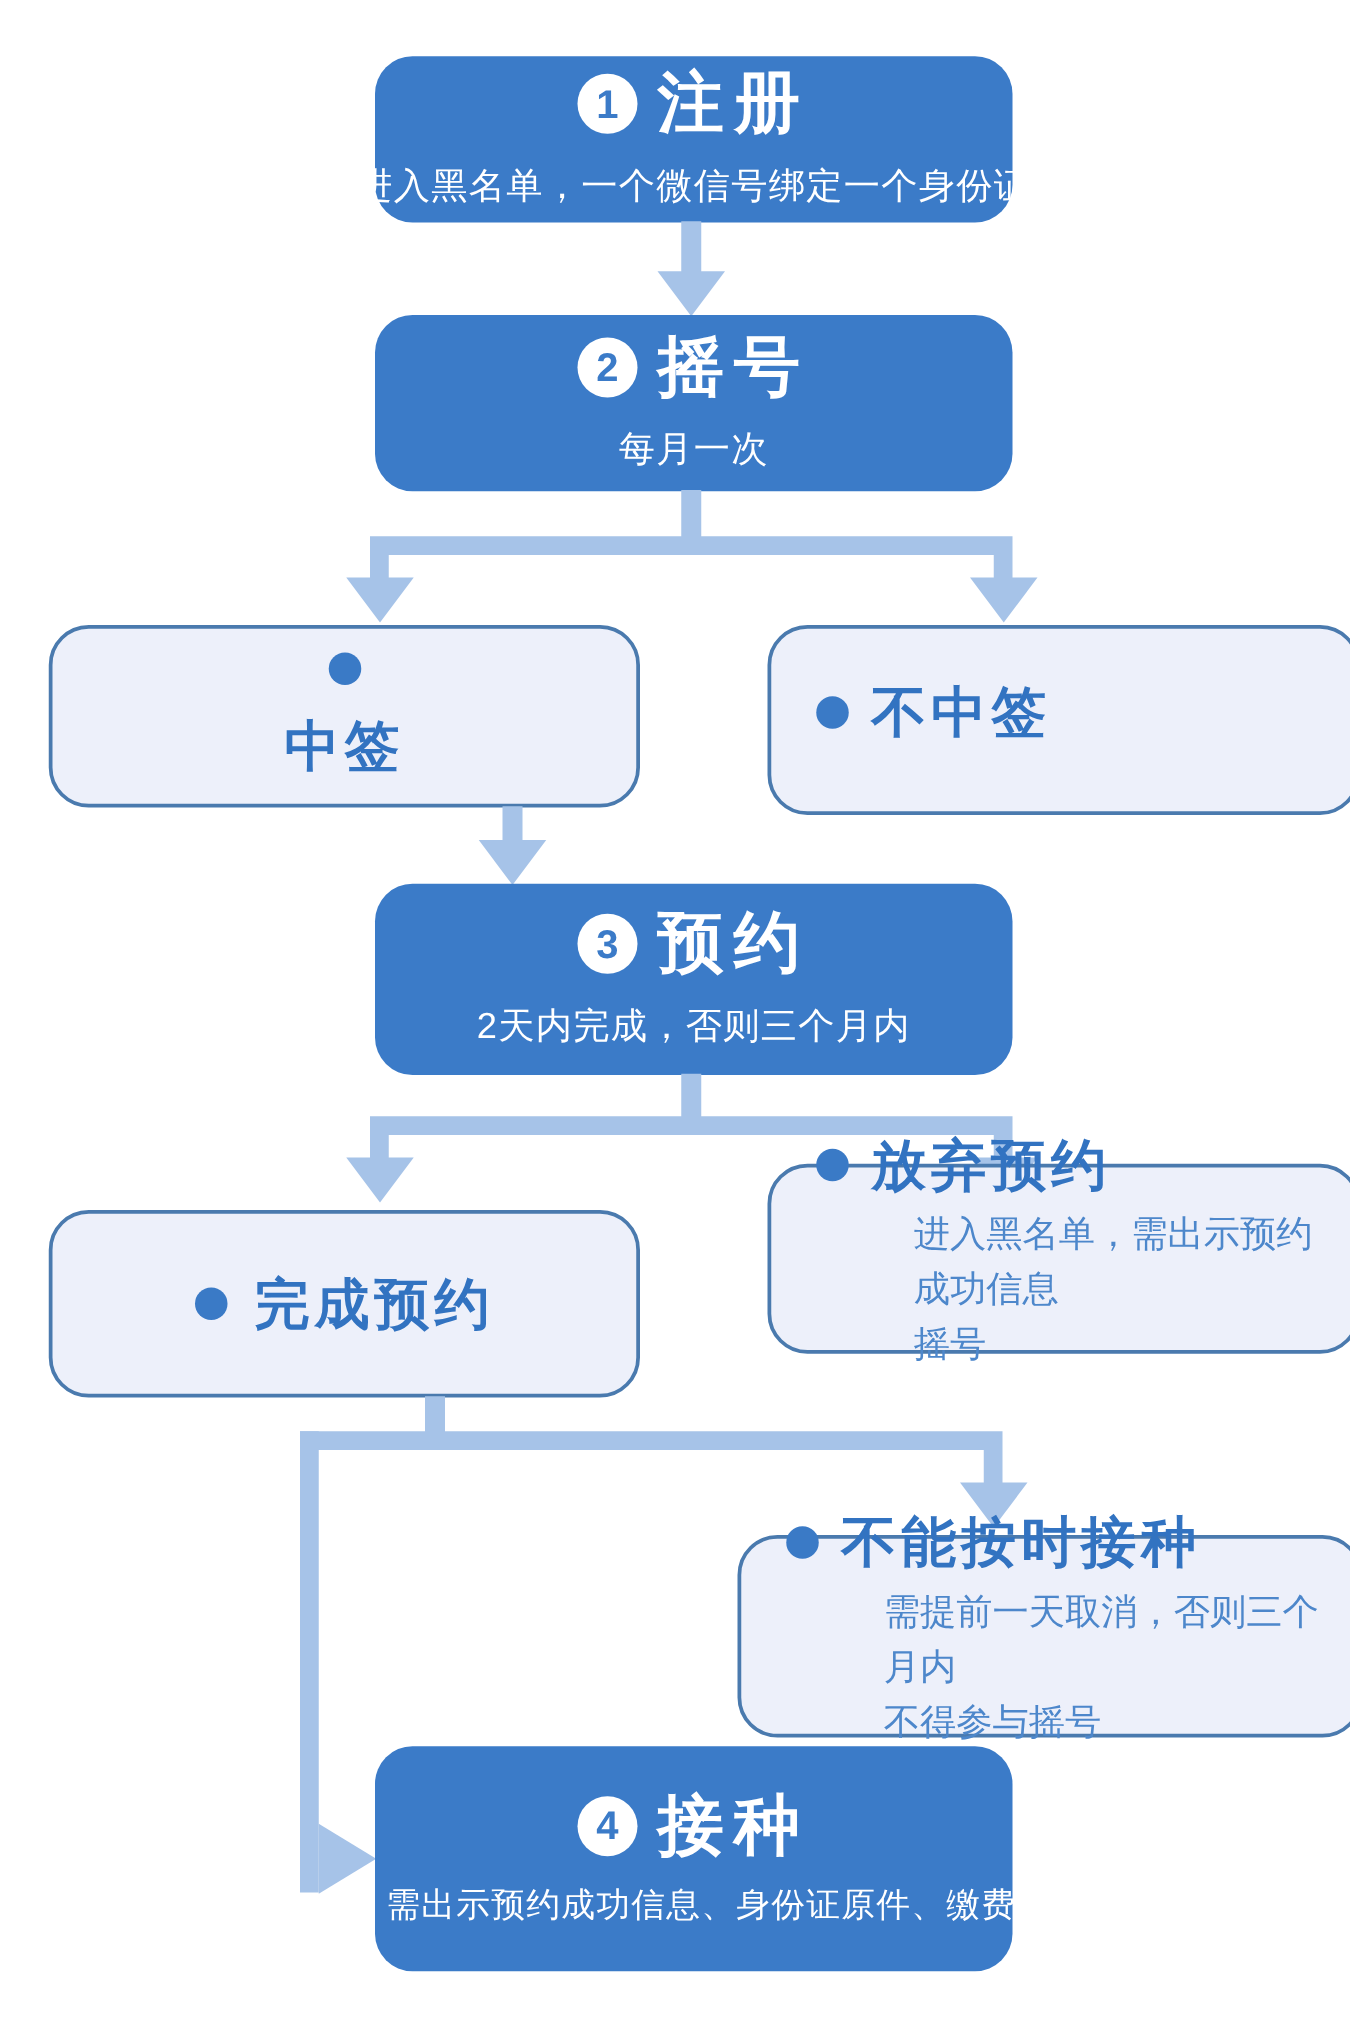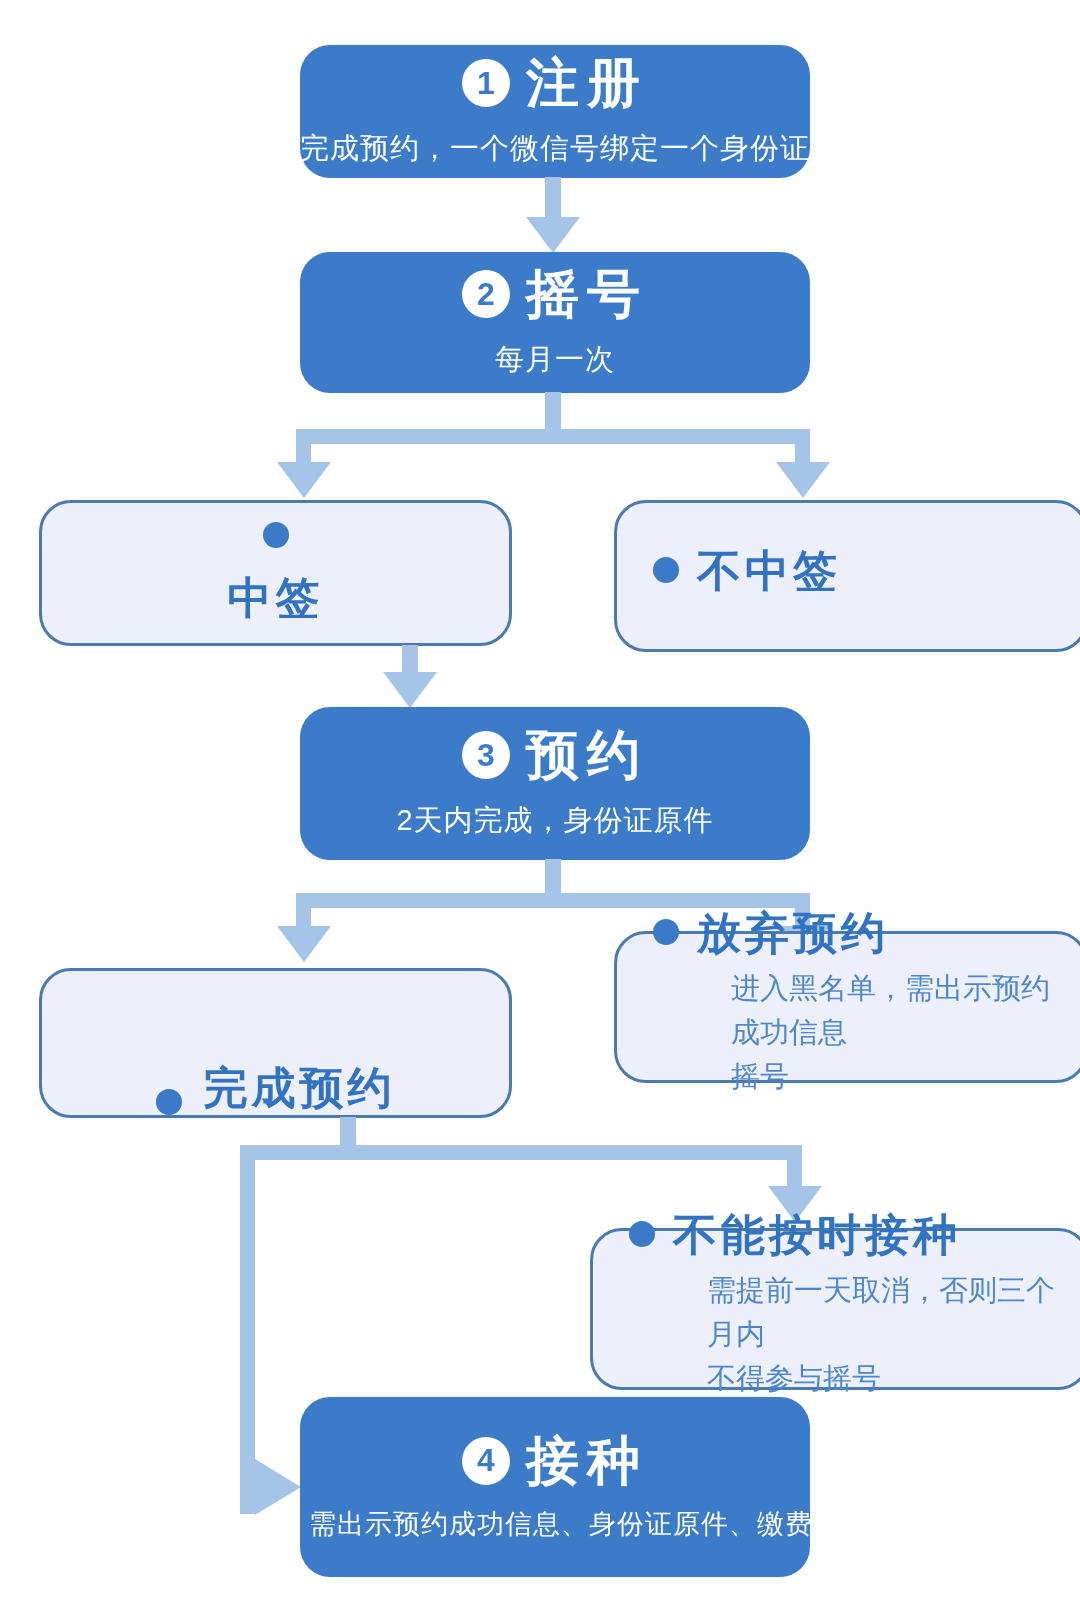--- a/index.html
+++ b/index.html
@@ -48,21 +48,21 @@
 </head>
 <body>
 
 <div id="canvas">
 
   <div class="blue-box" style="left:300px; top:45px; width:510px; height:133px;">
     <div class="title-row">
       <span class="badge">1</span>
       <span class="b-title">注册</span>
     </div>
-    <div class="b-sub">完成预约，一个微信号绑定一个身份证</div>
+    <div class="b-sub">进入黑名单，一个微信号绑定一个身份证</div>
   </div>
 
   <div class="cline" style="left:545px; top:177px; width:16px; height:42px;"></div>
   <div class="tri-down" style="left:526px; top:217px;"></div>
 
   <div class="blue-box" style="left:300px; top:252px; width:510px; height:141px;">
     <div class="title-row">
       <span class="badge">2</span>
       <span class="b-title">摇号</span>
     </div>
@@ -89,31 +89,31 @@
   </div>
 
   <div class="cline" style="left:402px; top:645px; width:16px; height:32px;"></div>
   <div class="tri-down" style="left:383px; top:672px;"></div>
 
   <div class="blue-box" style="left:300px; top:707px; width:510px; height:153px;">
     <div class="title-row">
       <span class="badge">3</span>
       <span class="b-title">预约</span>
     </div>
-    <div class="b-sub">2天内完成，身份证原件</div>
+    <div class="b-sub">2天内完成，否则三个月内</div>
   </div>
 
   <div class="cline" style="left:545px; top:859px; width:16px; height:36px;"></div>
   <div class="cline" style="left:296px; top:893px; width:514px; height:15px;"></div>
   <div class="cline" style="left:296px; top:908px; width:15px; height:20px;"></div>
   <div class="tri-down" style="left:277px; top:926px;"></div>
   <div class="cline" style="left:795px; top:908px; width:15px; height:20px;"></div>
   <div class="tri-down" style="left:776px; top:926px;"></div>
 
-  <div class="light-box center-box" style="left:39px; top:968px; width:473px; height:150px;align-items:flex-end;">
+  <div class="light-box center-box" style="left:39px; top:968px; width:473px; height:150px;">
     <span class="bullet"></span>
     <span class="light-title">完成预约</span>
   </div>
 
   <div class="light-box detail-box" style="left:584px; top:931px; width:474px; height:152px;">
     <div class="lt-row">
       <span class="bullet"></span>
       <span class="light-title">放弃预约</span>
     </div>
     <div class="light-desc">进入黑名单，需出示预约成功信息

